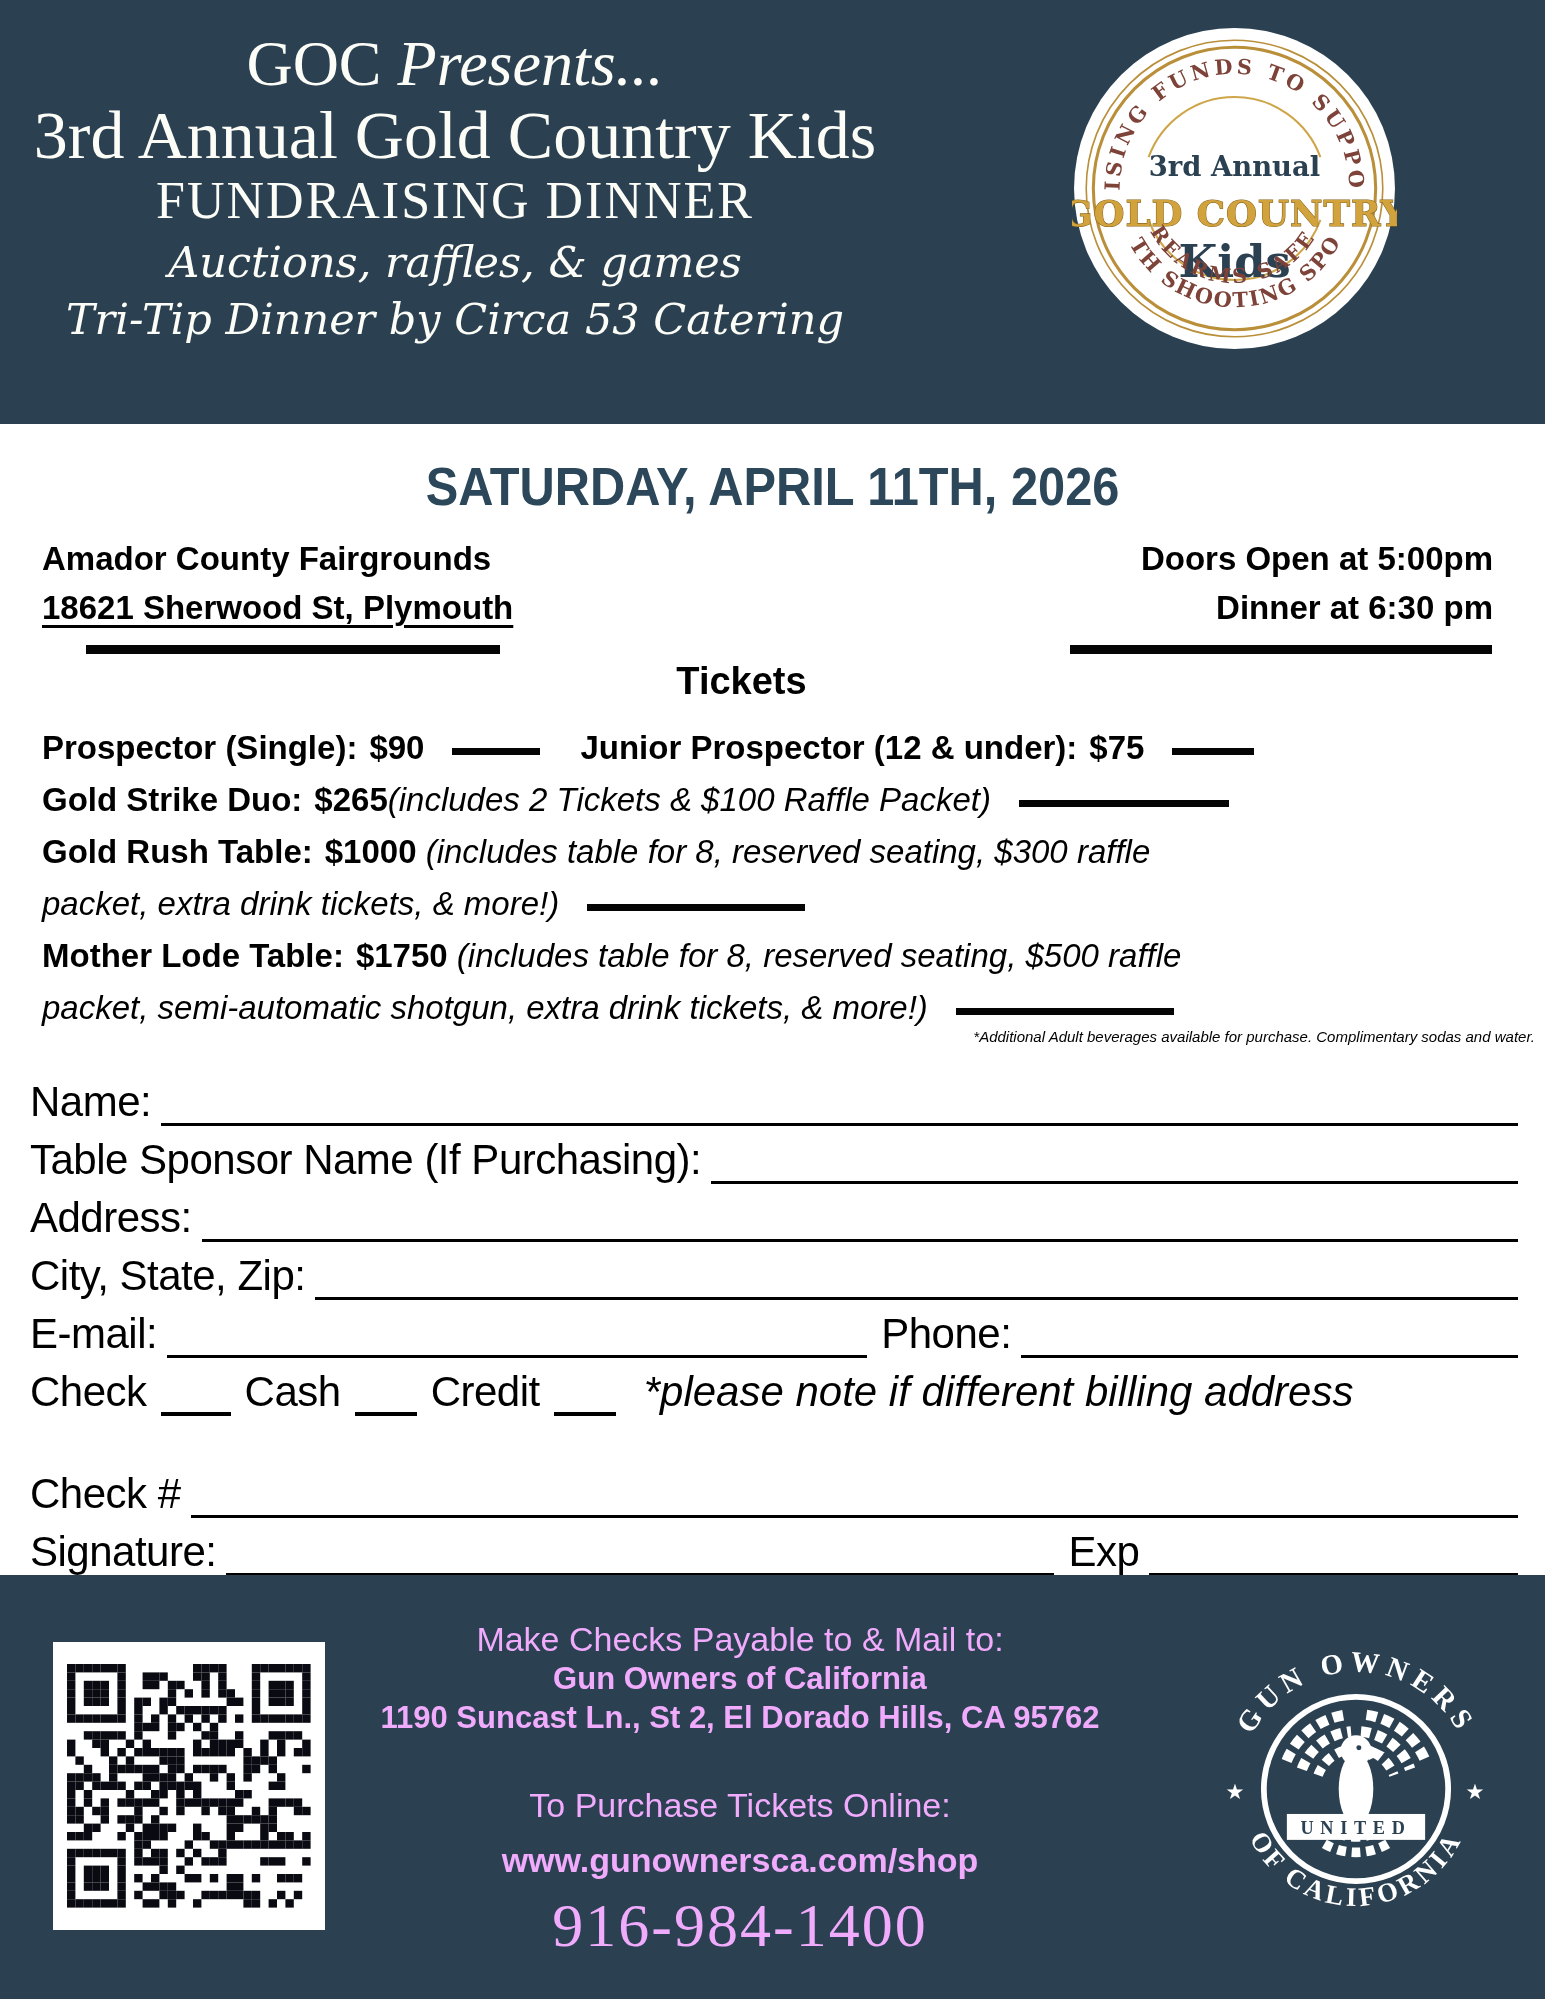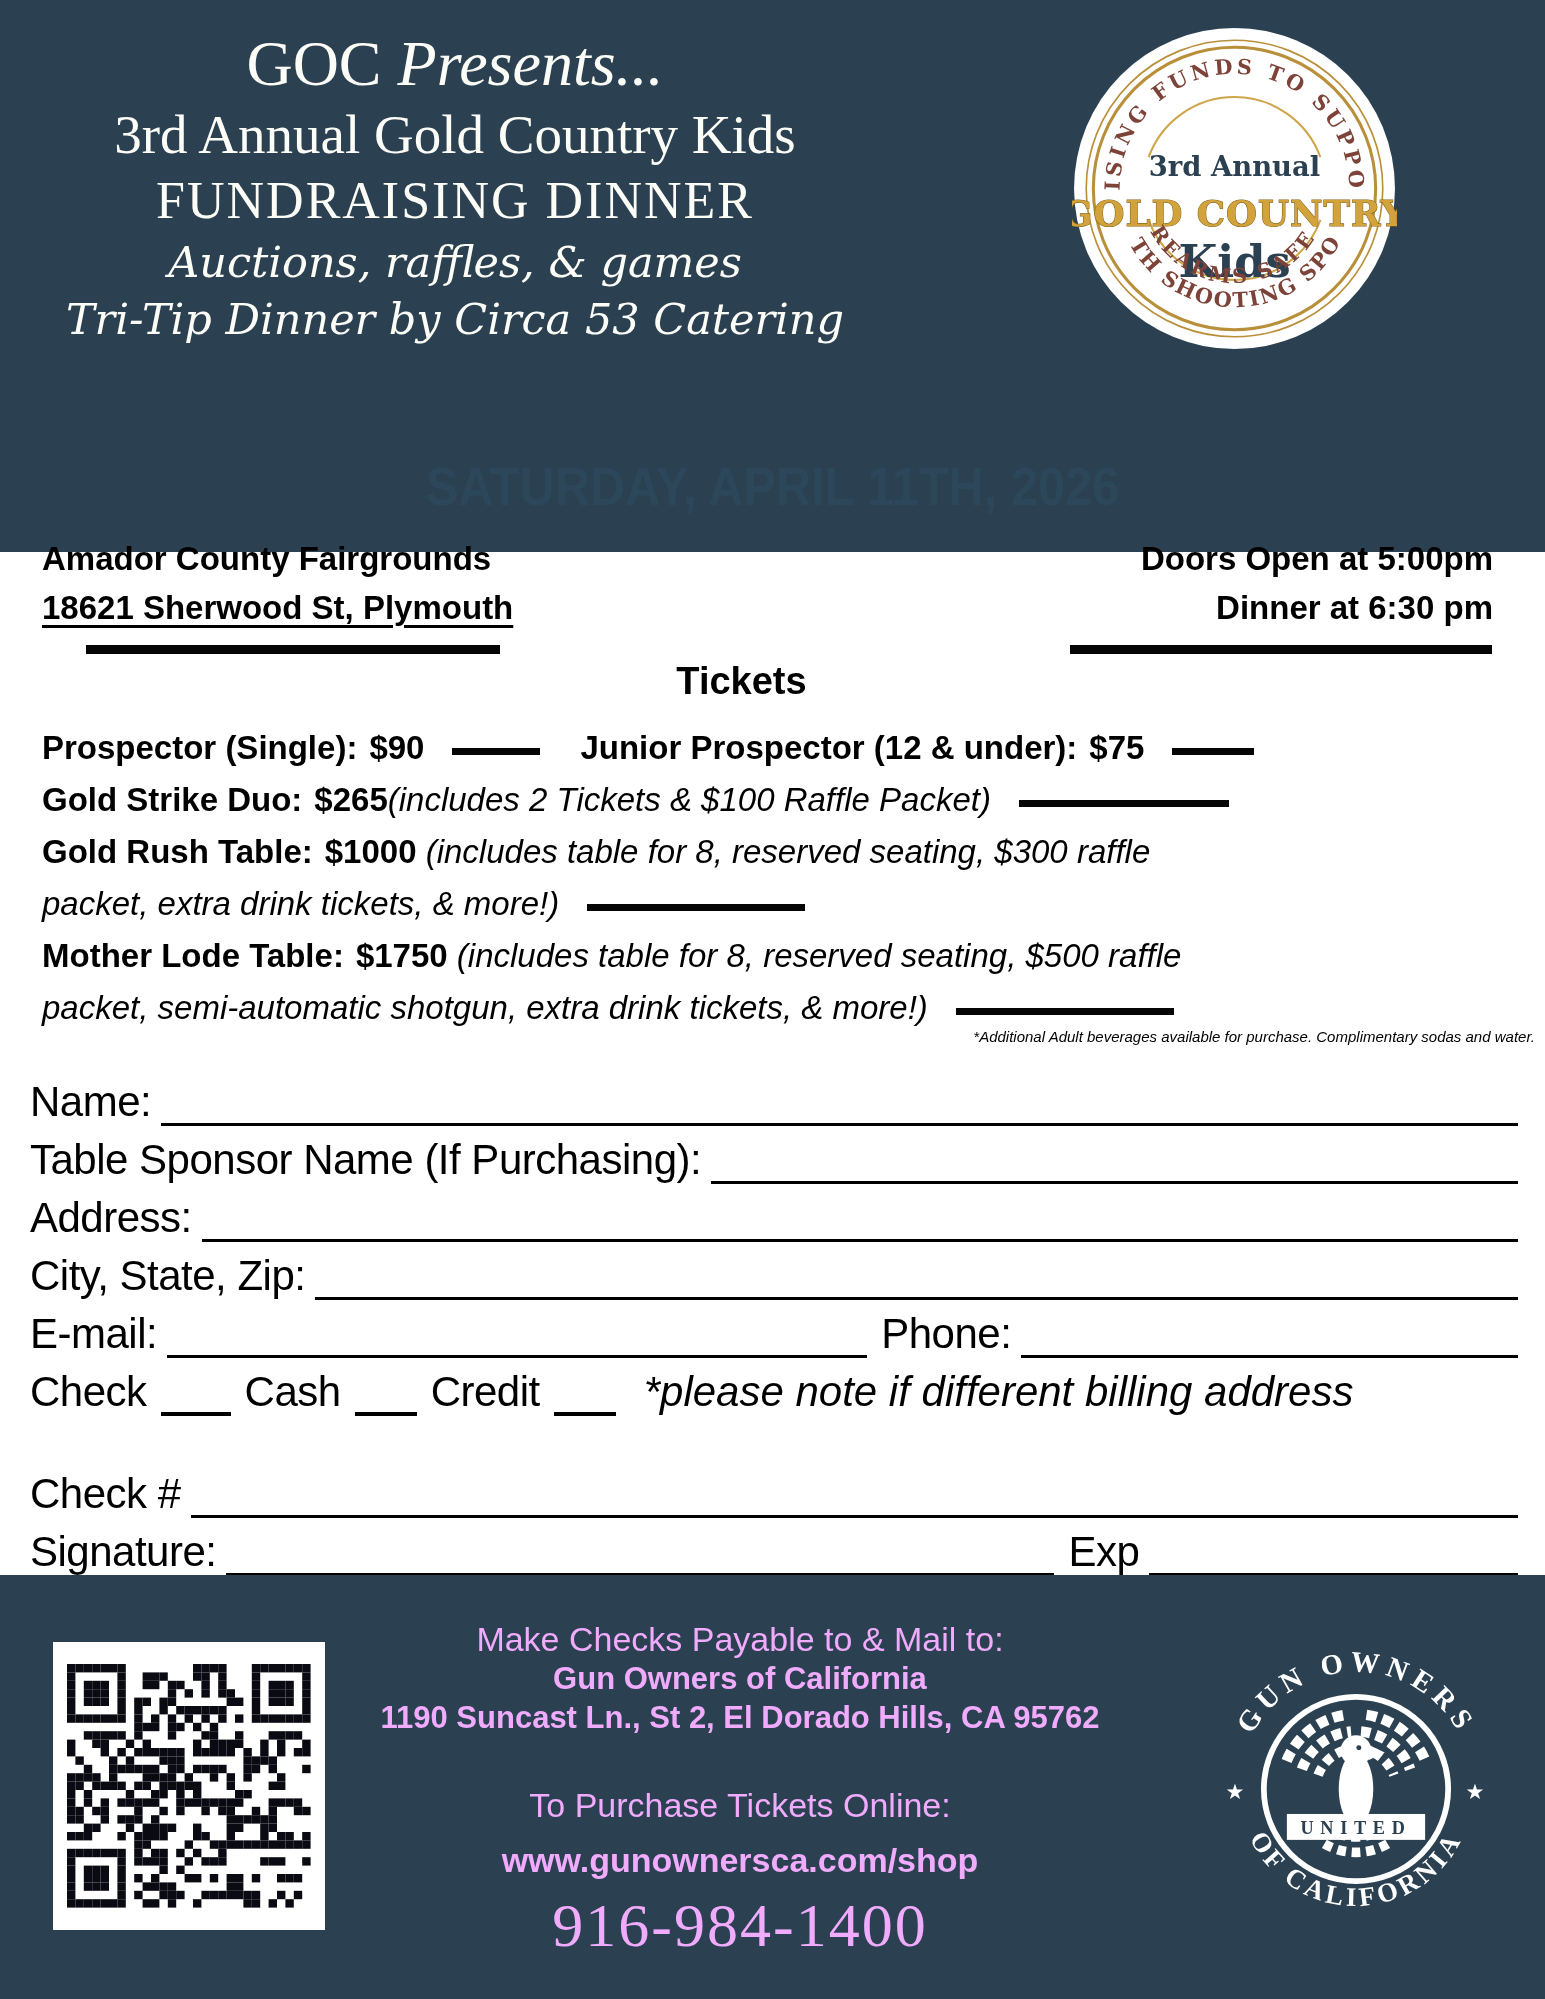--- a/index.html
+++ b/index.html
@@ -1,24 +1,24 @@
 <!DOCTYPE html>
 <html><head>
 <meta charset="utf-8">
 <style>
   html,body{margin:0;padding:0;background:#888;}
   .page{position:relative;width:1545px;height:1999px;background:#ffffff;overflow:hidden;
         font-family:"Liberation Sans",sans-serif;color:#000;}
   
-  .top-band{position:absolute;left:0;top:0;width:1545px;height:552px;background:#2b4151;}
+  .top-band{position:absolute;left:0;top:0;width:1545px;height:424px;background:#2b4151;}
   .header-text{position:absolute;left:0;top:26px;width:910px;text-align:center;color:#fdfdf8;
                font-family:"Liberation Serif",serif;}
   .h-line1{font-size:64px;line-height:76px;}
   .h-line1 .it{font-style:italic;}
-  .h-line2{font-size:55px;line-height:66px;}
+  .h-line2{font-size:68px;line-height:66px;}
   .h-line3{font-size:52px;line-height:66px;letter-spacing:2px;}
   .h-script{font-family:"DejaVu Serif",serif;font-style:italic;font-size:43px;line-height:57px;}
   .badge-top{position:absolute;left:1072px;top:26px;}
   
   .date-heading{position:absolute;left:0;top:456px;width:1545px;text-align:center;
                 font-size:53px;font-weight:bold;color:#2b4759;transform:scaleX(.92);letter-spacing:0px;}
   .venue-left{position:absolute;left:42px;top:534px;font-size:33px;font-weight:bold;line-height:49px;}
   .venue-left .addr{text-decoration:underline;text-decoration-thickness:3px;text-underline-offset:6px;}
   .venue-right{position:absolute;right:52px;top:534px;font-size:33px;font-weight:bold;line-height:49px;text-align:right;}
   .bar{position:absolute;height:9px;background:#050505;}

